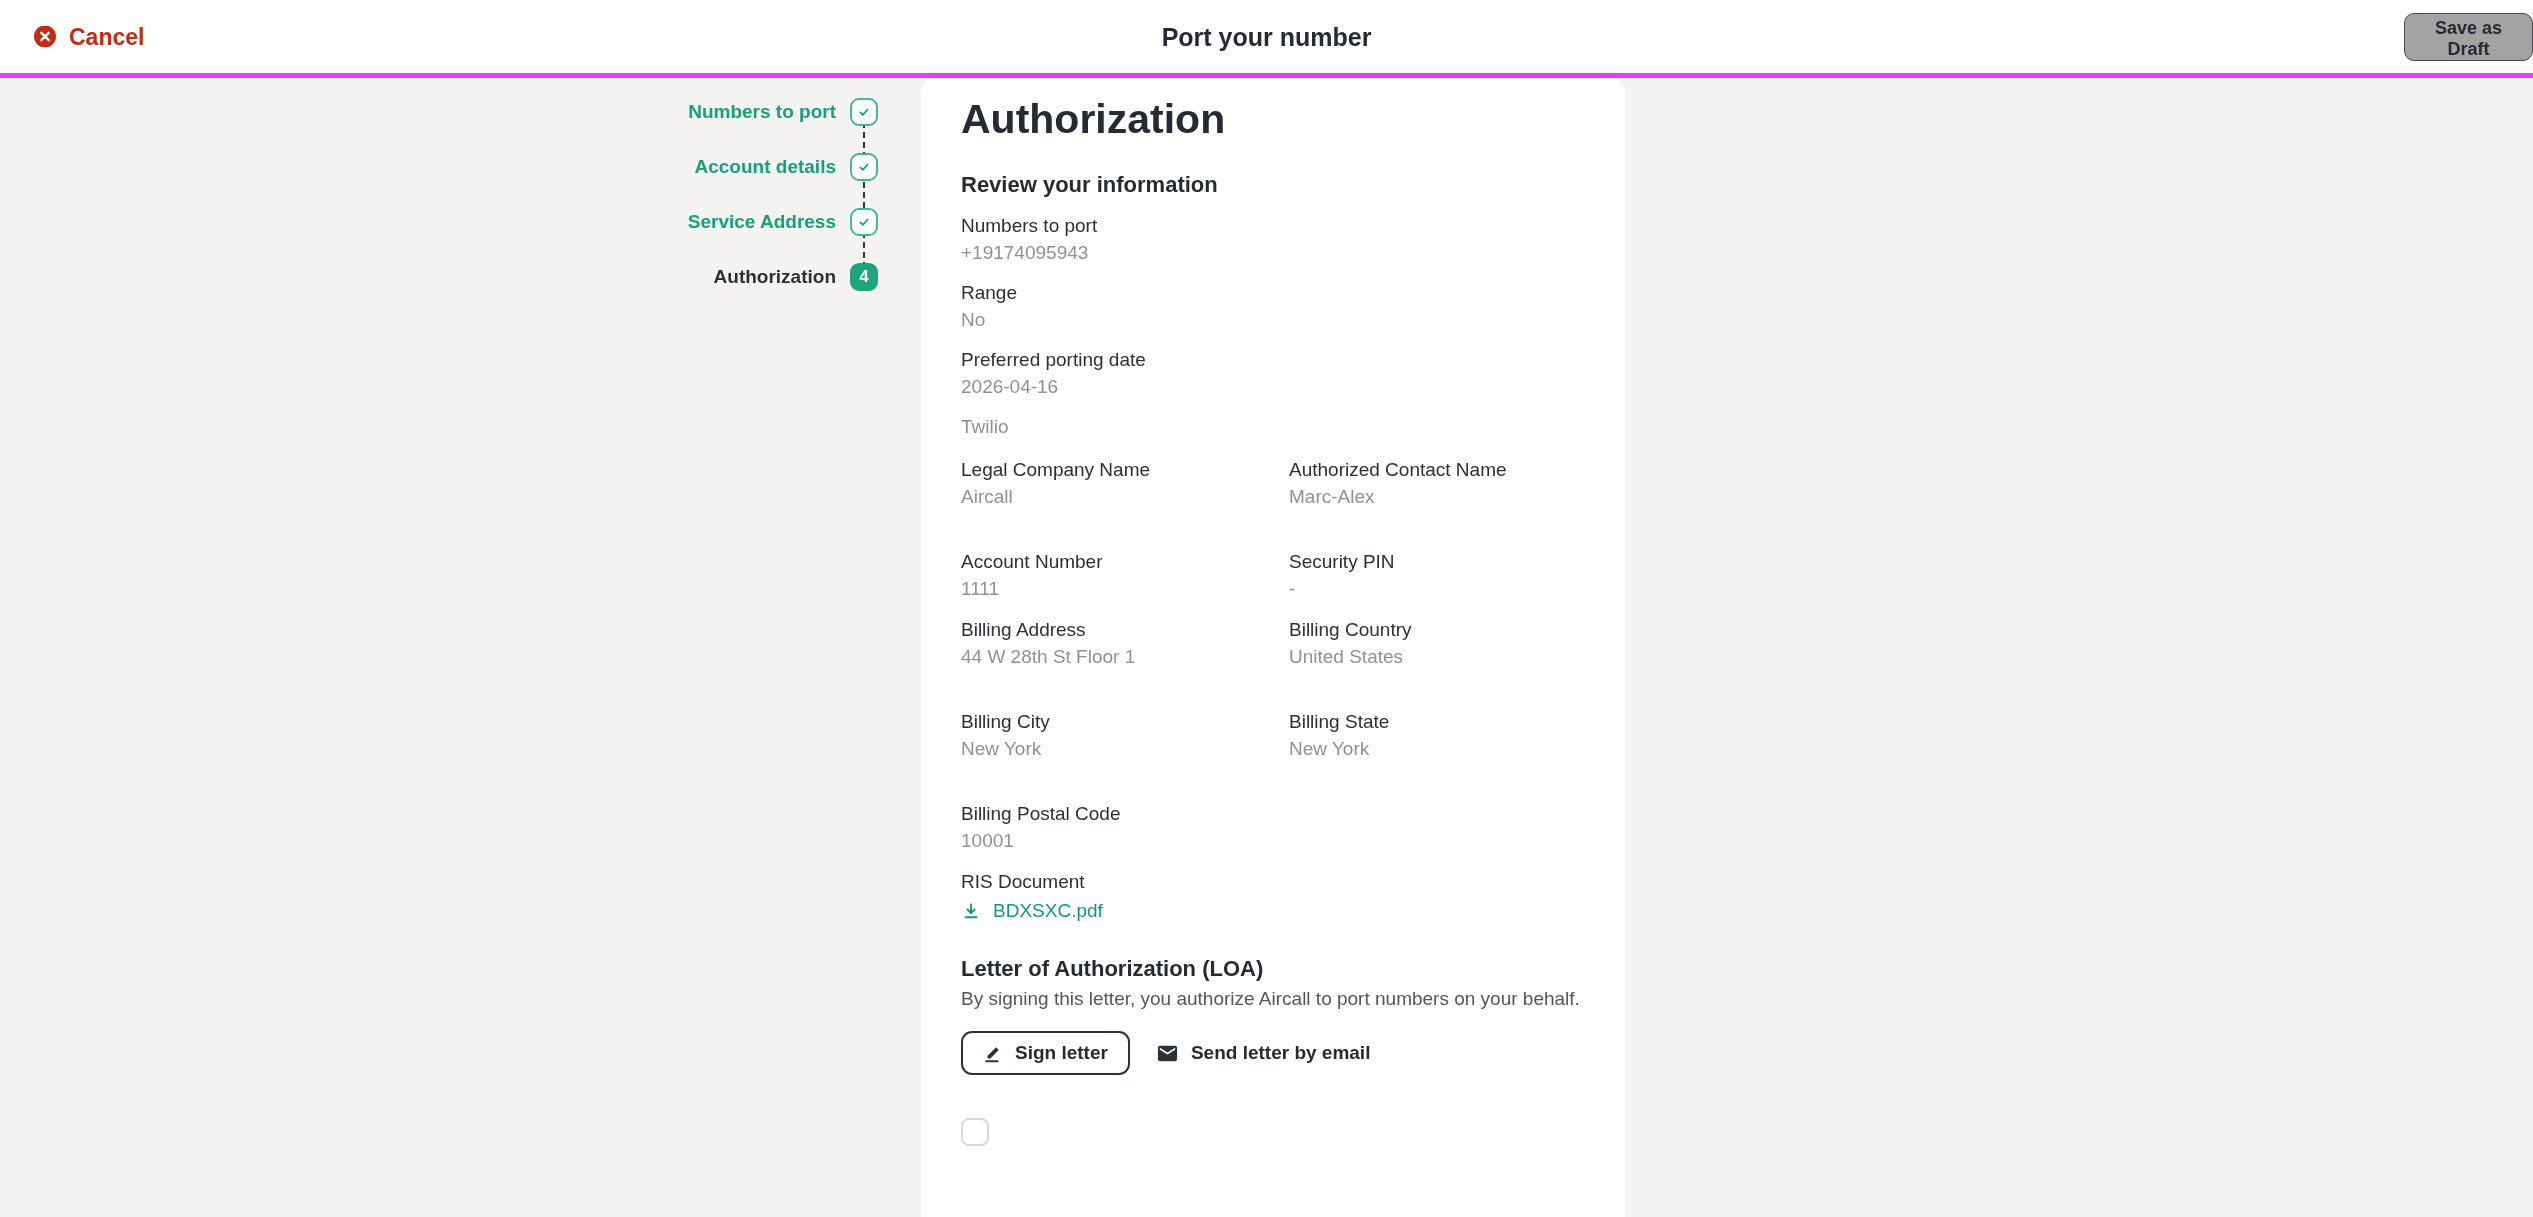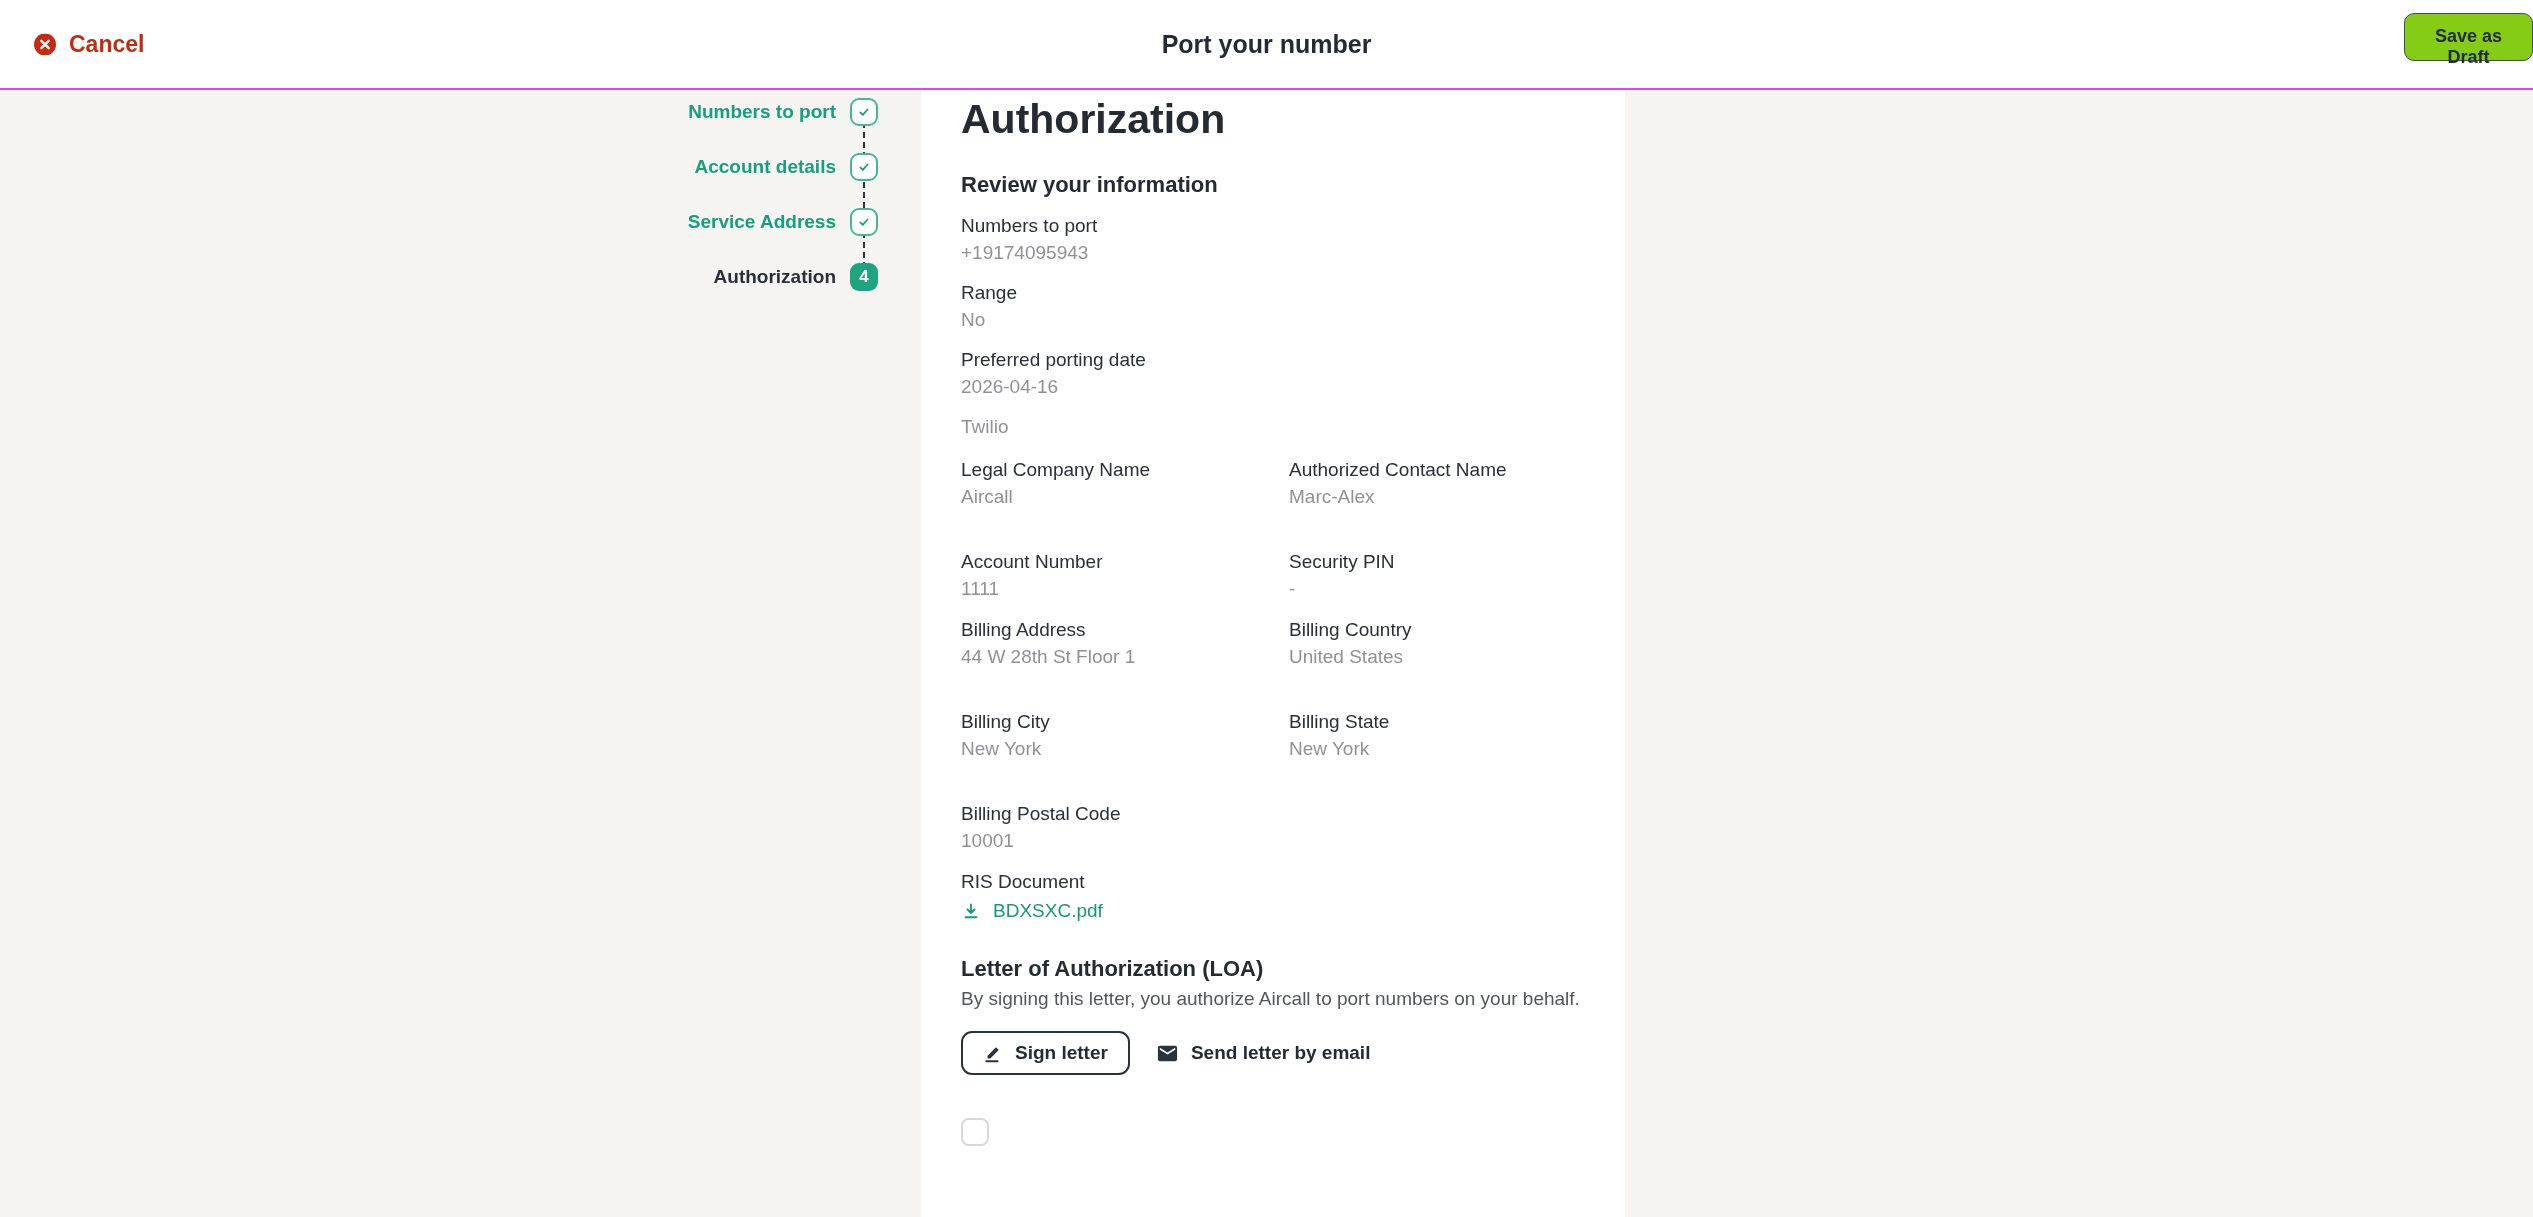--- a/index.html
+++ b/index.html
@@ -8,41 +8,41 @@
     font-family: "Liberation Sans", sans-serif;
     background: #f5f4f2;
     position: relative;
     overflow: hidden;
     color: #262b33;
   }
 
   
   .topbar {
     position: absolute; top: 0; left: 0;
-    width: 2533px; height: 90px;
+    width: 2533px; height: 78px;
     background: #ffffff;
-    border-bottom: 2px solid #d946ef;
+    border-bottom: 5px solid #d946ef;
     z-index: 5;
   }
   .cancel-btn {
     position: absolute; left: 34px; top: 50%; transform: translateY(-50%);
     display: inline-flex; align-items: center; gap: 13px;
     background: none; border: none; cursor: pointer;
     font-family: inherit;
     font-size: 23px; font-weight: 600; color: #c42b10;
   }
   .topbar-title {
     position: absolute; left: 0; right: 0; top: 50%; transform: translateY(-50%);
     text-align: center;
     font-size: 25px; font-weight: 700; color: #262b33;
   }
   .save-draft-btn {
     position: absolute; left: 2404px; top: 13px;
-    height: 48px; min-width: 127px; padding: 12px 18px;
-    background: #84cc16;
+    height: 48px; min-width: 127px; padding: 4px 18px;
+    background: #a3a3a3;
     border: 1.5px solid #434a55; border-radius: 10px;
     font-family: inherit;
     font-size: 18px; font-weight: 600; color: #262b33;
     cursor: pointer;
   }
 
   
   .stepper {
     position: absolute; left: 700px; top: 98px; width: 178px;
     z-index: 2;

